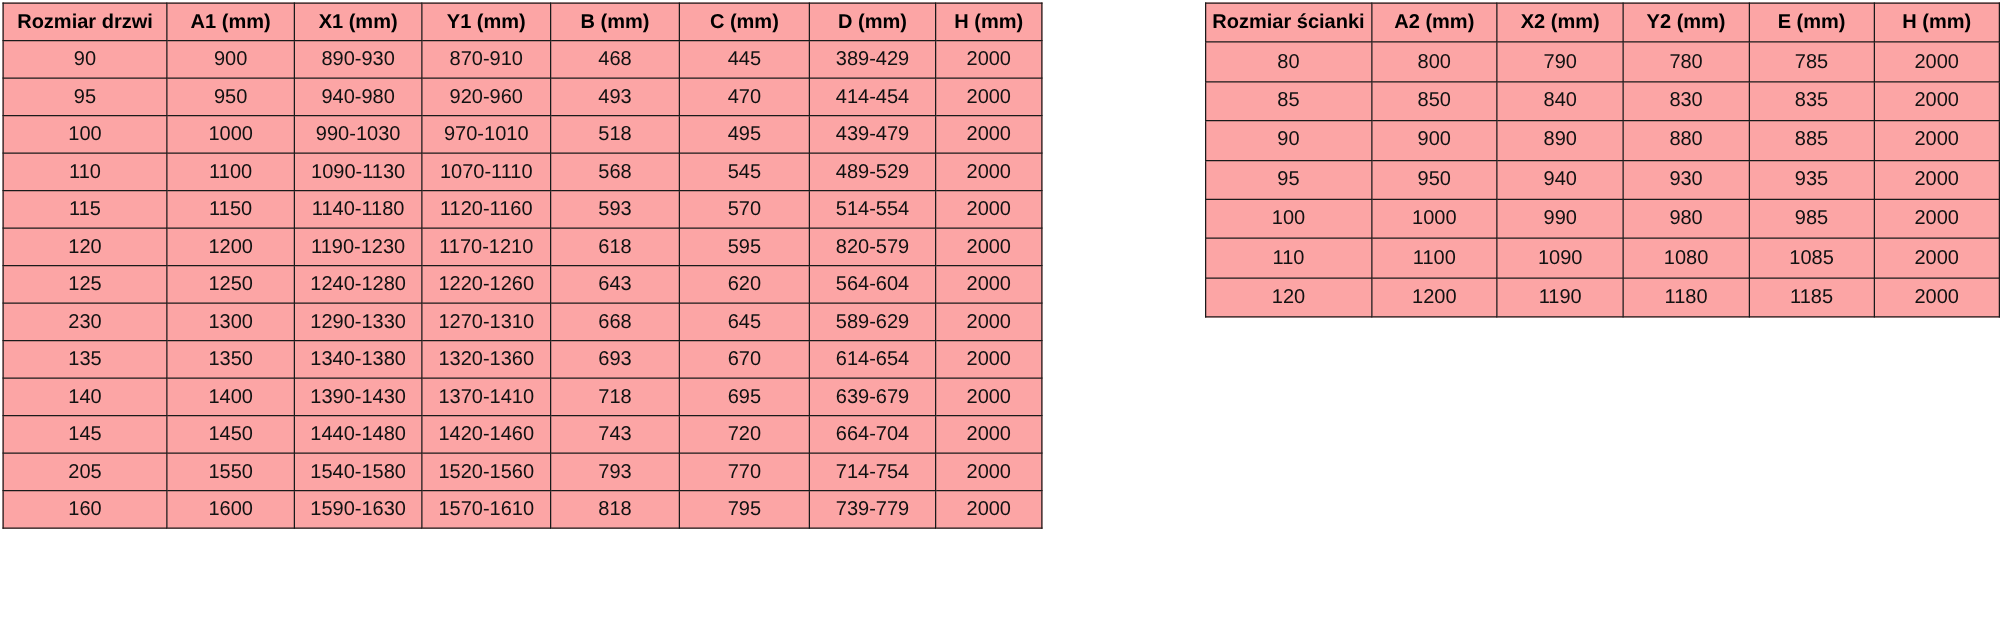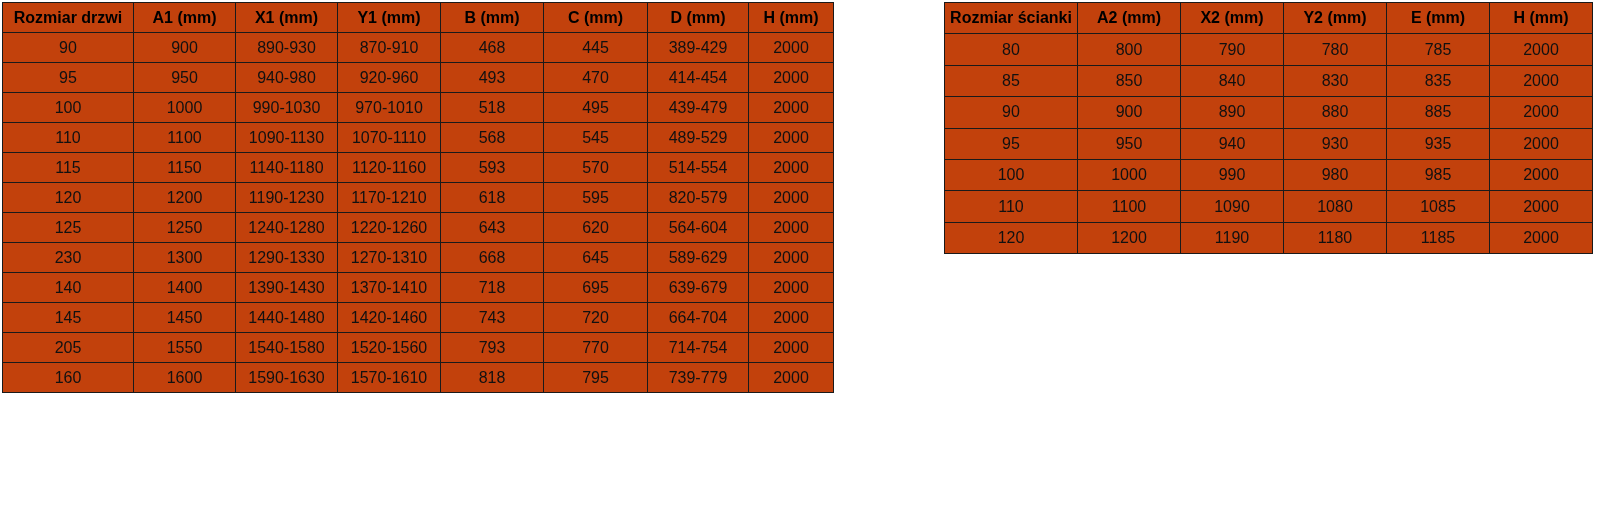--- a/index.html
+++ b/index.html
@@ -13,26 +13,26 @@
     position: relative;
     overflow: hidden;
     font-family: "Liberation Sans", sans-serif;
     color: #000000;
   }
   .table-wrap {
     position: absolute;
     top: 2px;
   }
   .door-table-wrap  { left: 2px; }
-  .wall-table-wrap  { left: 944px; }
+  .wall-table-wrap  { left: 964px; }
 
   table.spec-table {
     border-collapse: collapse;
     table-layout: fixed;
-    background: #c2410c;
+    background: #fca5a5;
   }
   table.spec-table th,
   table.spec-table td {
     border: 1.5px solid #1a1a1a;
     text-align: center;
     vertical-align: middle;
     padding: 0 2px;
     font-size: 16px;
     line-height: 1;
     white-space: nowrap;
@@ -148,20 +148,30 @@
           <td>230</td>
           <td>1300</td>
           <td>1290-1330</td>
           <td>1270-1310</td>
           <td>668</td>
           <td>645</td>
           <td>589-629</td>
           <td>2000</td>
         </tr>
         <tr>
+          <td>135</td>
+          <td>1350</td>
+          <td>1340-1380</td>
+          <td>1320-1360</td>
+          <td>693</td>
+          <td>670</td>
+          <td>614-654</td>
+          <td>2000</td>
+        </tr>
+        <tr>
           <td>140</td>
           <td>1400</td>
           <td>1390-1430</td>
           <td>1370-1410</td>
           <td>718</td>
           <td>695</td>
           <td>639-679</td>
           <td>2000</td>
         </tr>
         <tr>

